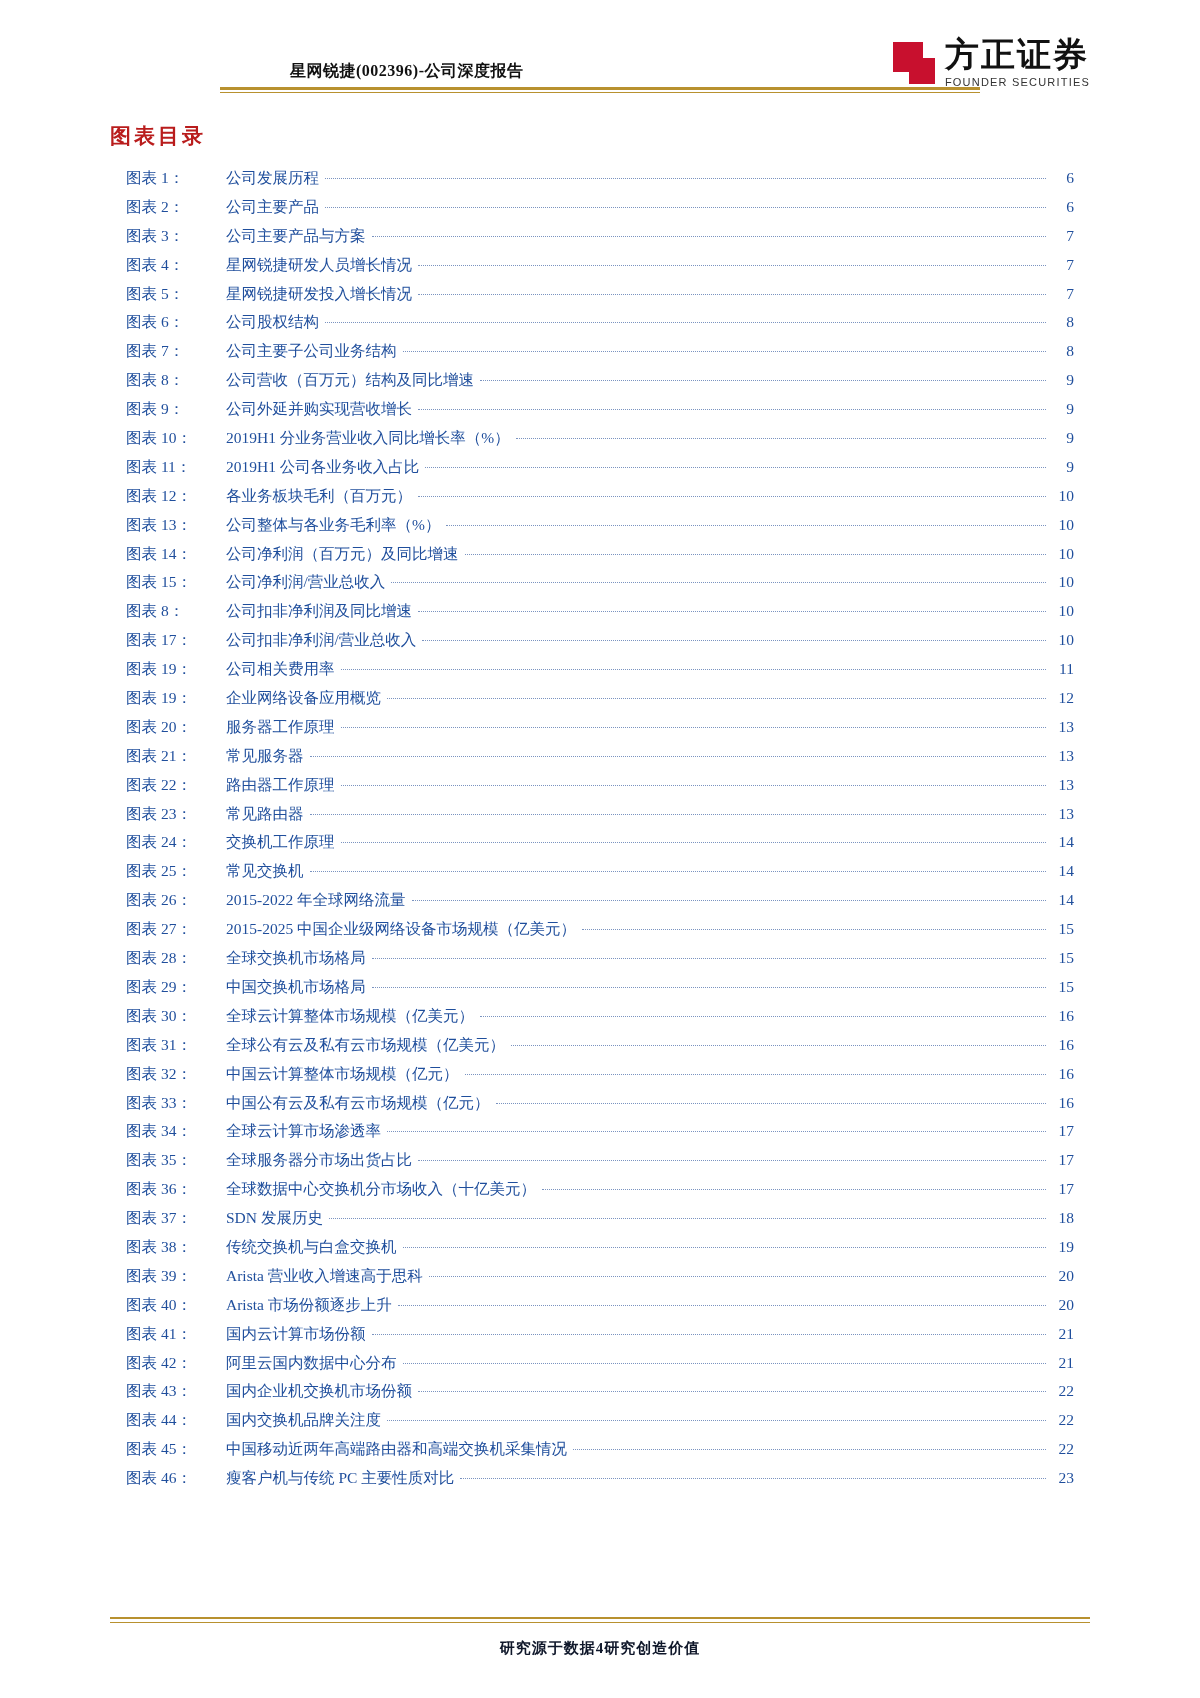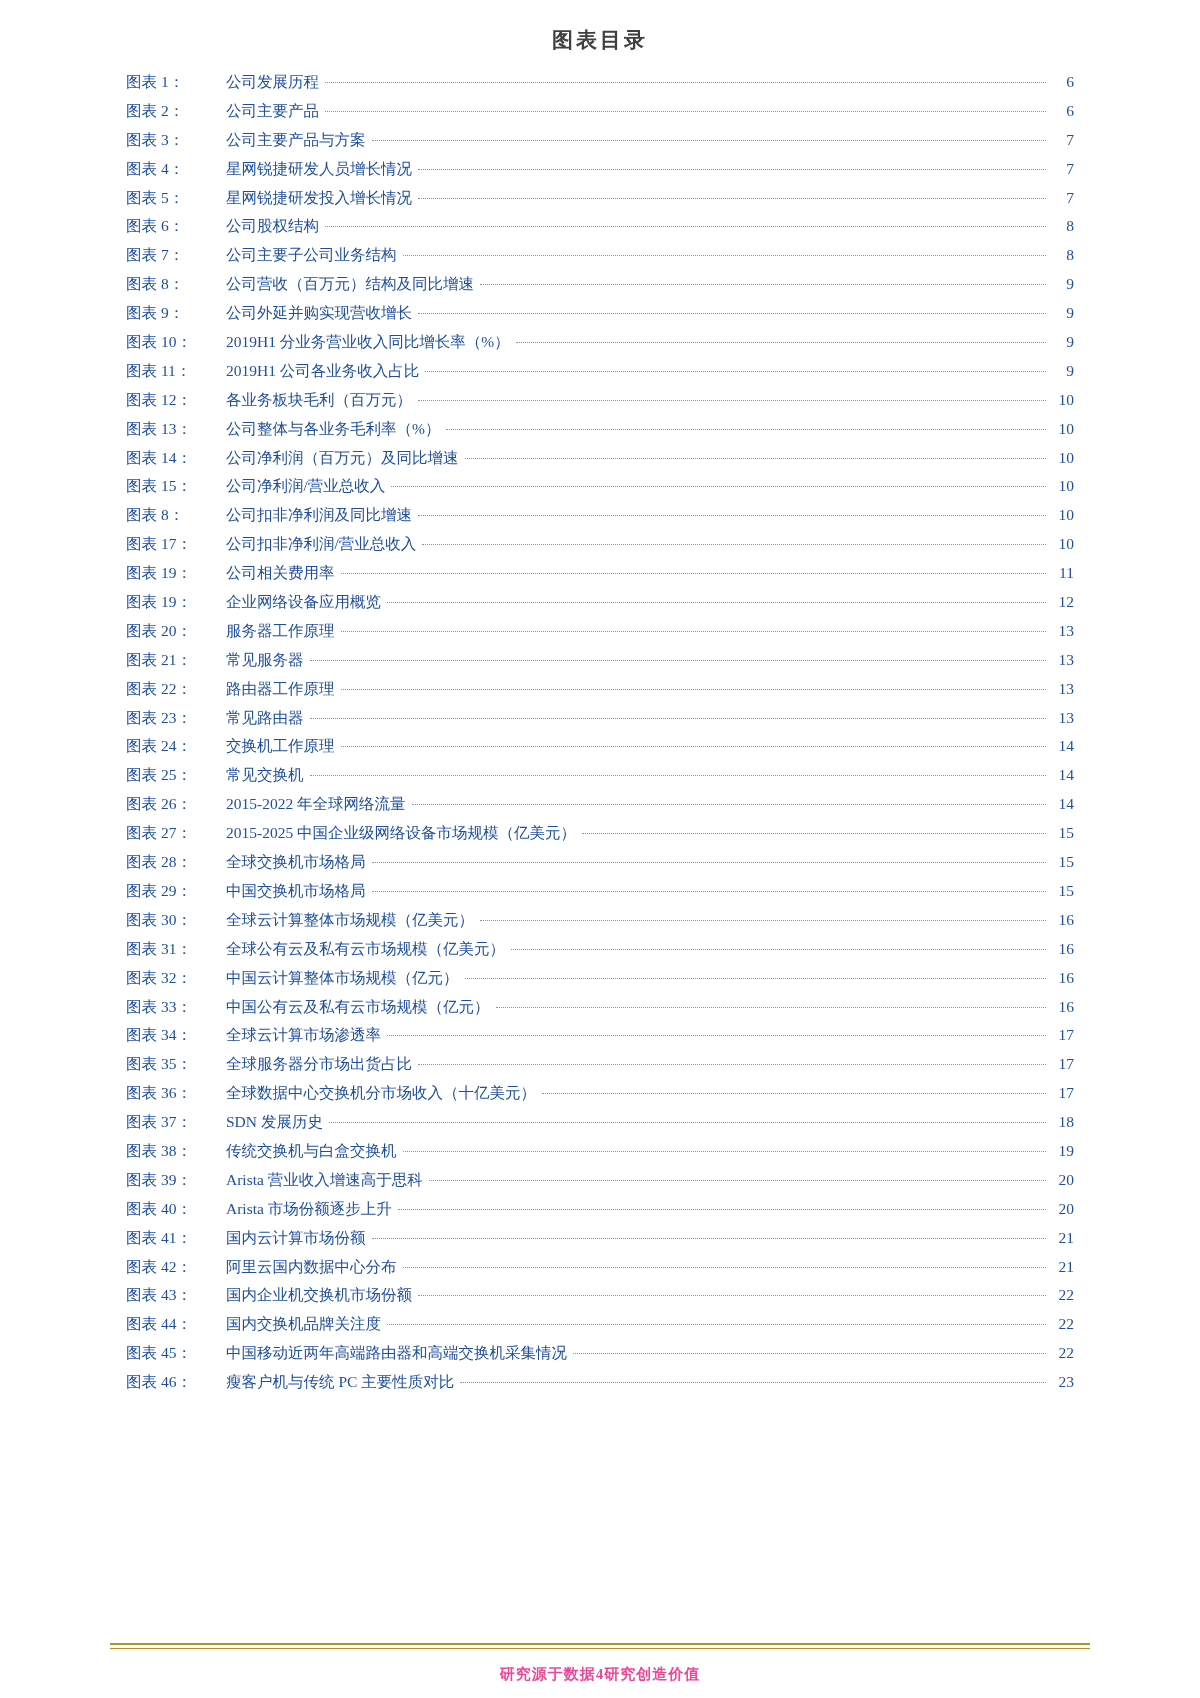--- a/index.html
+++ b/index.html
@@ -84,26 +84,25 @@
     content: "";
     position: absolute;
     left: 0; right: 0;
     top: 5px;
     height: 1px;
     background: #b8912f;
   }
 
   
   .doc-title {
-    text-align: center;
     font-size: 21px;
     font-weight: bold;
     letter-spacing: 3px;
     margin: 26px 0 20px 0;
-    color: #404040;
+    color: #b91c1c;
   }
 
   
   .toc {
     margin: 0 16px;
   }
   .toc-row {
     display: flex;
     align-items: baseline;
     font-size: 15.5px;
@@ -156,30 +155,45 @@
     display: block;
     height: 2px;
     background: #b8912f;
     position: relative;
     top: -5px;
   }
   .footer-text {
     text-align: center;
     font-size: 15px;
     font-weight: bold;
-    color: #ec4899;
+    color: #0f172a;
     letter-spacing: 1px;
     margin-top: 16px;
   }
 </style>
 </head>
 <body>
 
 <div class="page">
 
+  <div class="header">
+    <div class="header-title">星网锐捷(002396)-公司深度报告</div>
+    <div class="logo-wrap">
+      <div class="logo-mark">
+        <div class="sq sq1"></div>
+        <div class="cut"></div>
+        <div class="sq sq2"></div>
+      </div>
+      <div>
+        <div class="logo-text-cn">方正证券</div>
+        <div class="logo-text-en">FOUNDER SECURITIES</div>
+      </div>
+    </div>
+    <div class="header-rule"></div>
+  </div>
 
   <div class="doc-title">图表目录</div>
 
   <div class="toc">
 
   <div class="toc-row">
         <span class="toc-label">图表 1：</span>
         <span class="toc-text">公司发展历程</span>
         <span class="toc-dots"></span>
         <span class="toc-page">6</span>

